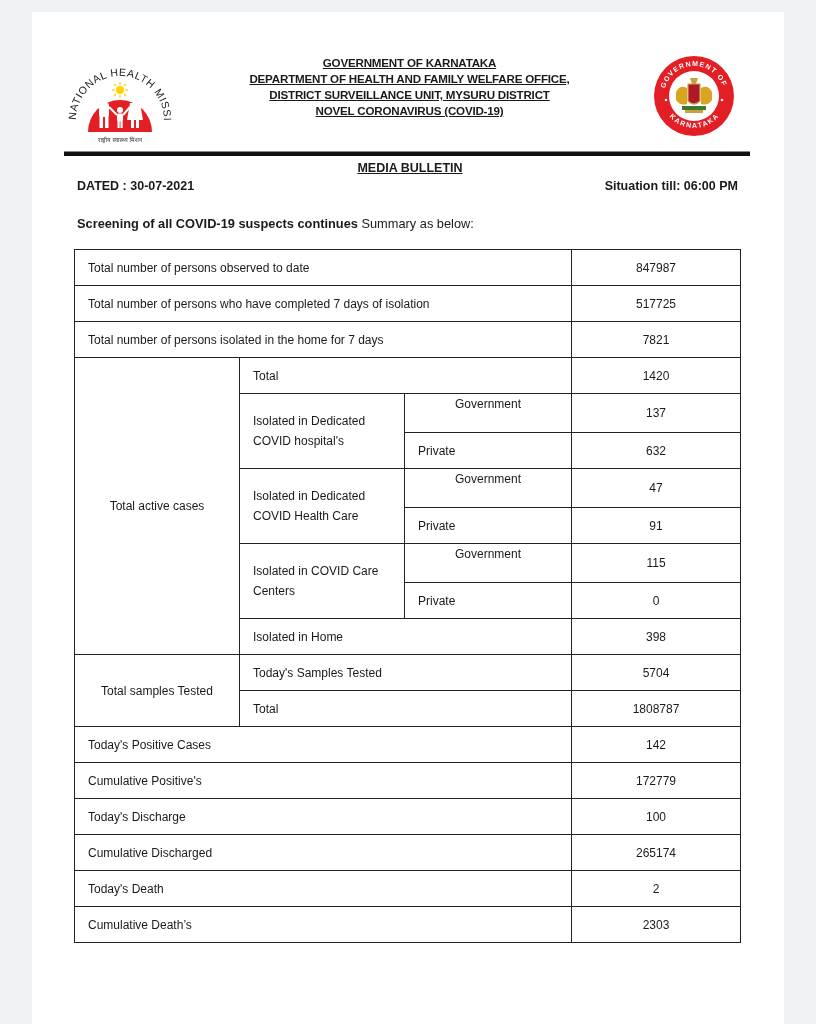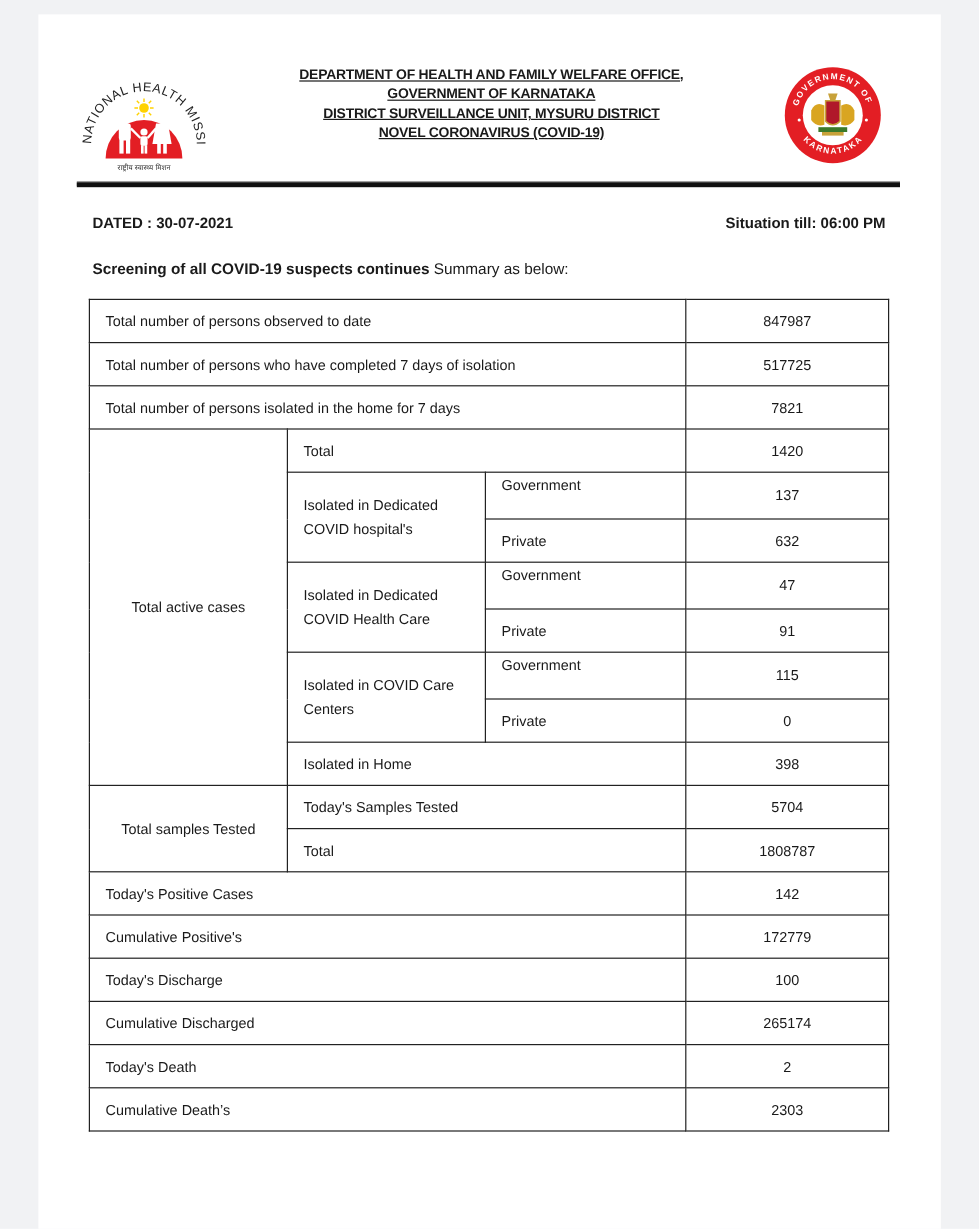--- a/index.html
+++ b/index.html
@@ -68,21 +68,21 @@
       table-layout: fixed;
     }
     table.summary td {
       border: 1.5px solid #222;
       height: 35px;
       padding: 0 13px;
       vertical-align: middle;
     }
     table.summary td.val { text-align: center; }
     table.summary td.center { text-align: center; }
-    table.summary td.top { vertical-align: top; padding-top: 10px; }
+    table.summary td.top { vertical-align: top; padding-top: 10px; text-align: center; }
     table.summary td.sub {
       padding-top: 0;
       line-height: 20px;
     }
   </style>
 </head>
 <body>
 
 <div class="page">
 
@@ -120,22 +120,22 @@
         <rect x="74" y="65" width="3" height="9"></rect>
     </g>
     <g stroke="#ffffff" stroke-width="2" fill="none">
       <line x1="47" y1="53" x2="55" y2="61"></line>
         <line x1="61" y1="61" x2="68" y2="53"></line>
     </g>
     <text x="58" y="88" text-anchor="middle" font-family="DejaVu Sans, sans-serif" font-size="6" fill="#333">राष्ट्रीय स्वास्थ्य मिशन</text>
   </svg>
 
   <div class="header-text">
+    <div>GOVERNMENT OF KARNATAKA</div>
     <div>DEPARTMENT OF HEALTH AND FAMILY WELFARE OFFICE,</div>
-    <div>GOVERNMENT OF KARNATAKA</div>
     <div>DISTRICT SURVEILLANCE UNIT, MYSURU DISTRICT</div>
     <div>NOVEL CORONAVIRUS (COVID-19)</div>
   </div>
 
   <svg class="logo-gok" viewBox="0 0 84 84">
     <defs>
       <path id="gokTop" d="M 12 42 A 30 30 0 0 1 72 42"></path>
       <path id="gokBot" d="M 10 42 A 32 32 0 0 0 74 42"></path>
     </defs>
     <circle cx="42" cy="42" r="40" fill="#e31e24"></circle>
@@ -151,20 +151,21 @@
     <path d="M 36 30 L 48 30 L 48 47 Q 42 53 36 47 Z" fill="#b0182a" stroke="#c8a23a" stroke-width="1.2"></path>
     <path d="M 38 24 L 46 24 L 44 30 L 40 30 Z" fill="#c8a23a"></path>
     <path d="M 24 38 Q 28 30 35 34 L 35 50 Q 28 52 24 46 Z" fill="#d9a521"></path>
     <path d="M 60 38 Q 56 30 49 34 L 49 50 Q 56 52 60 46 Z" fill="#d9a521"></path>
     <rect x="30" y="52" width="24" height="4" fill="#3b7a2a"></rect>
     <rect x="33" y="56" width="18" height="3" fill="#c8a23a"></rect>
   </svg>
 
   <div class="rule"></div>
 
+  <div class="bulletin-title">MEDIA BULLETIN</div>
   <div class="dated">DATED : 30-07-2021</div>
   <div class="situation">Situation till: 06:00 PM</div>
 
   <div class="intro">
     <b>Screening of all COVID-19 suspects continues</b><span> Summary as below:</span>
   </div>
 
   <table class="summary">
     <colgroup>
       <col style="width:165px">

